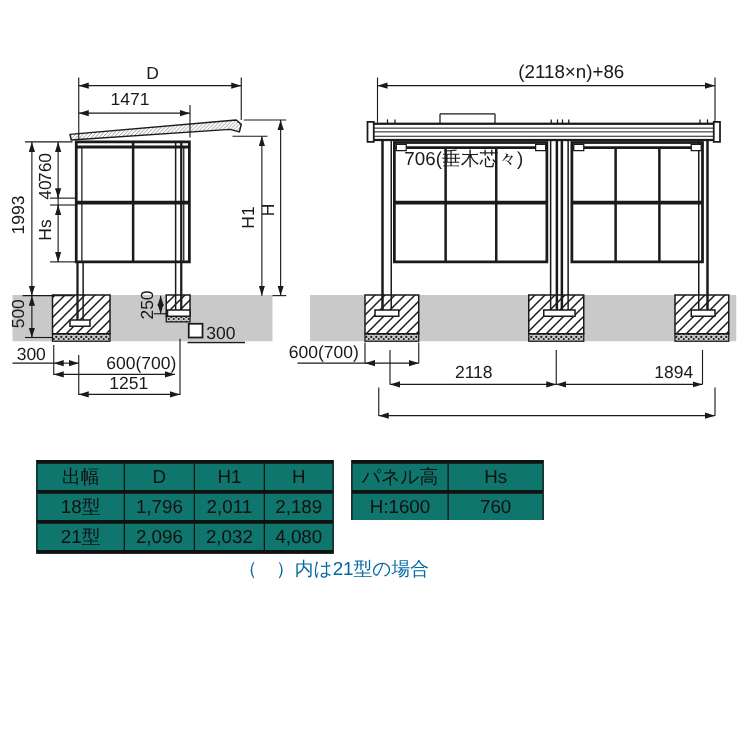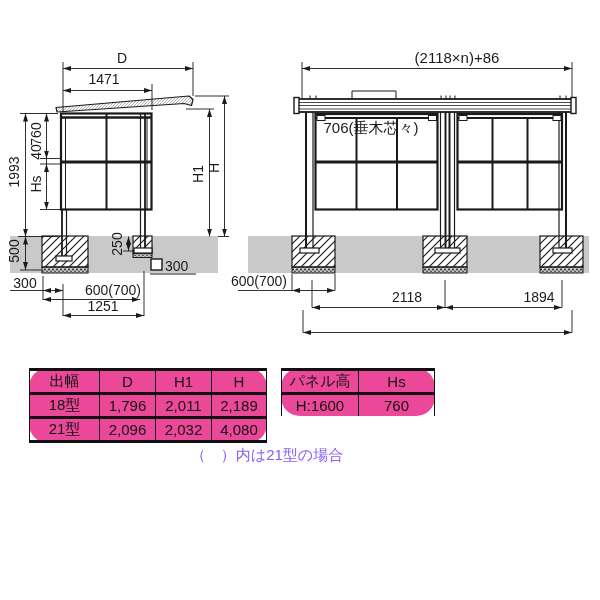--- a/index.html
+++ b/index.html
@@ -6,27 +6,27 @@
   .canvas{
     position:relative;width:600px;height:600px;background:#ffffff;overflow:hidden;
     font-family:"Liberation Sans","DejaVu Sans",sans-serif;color:#1a1a1a;
   }
   svg{position:absolute;left:0;top:0;}
   .lab{position:absolute;font-size:14px;line-height:1;white-space:nowrap;color:#1a1a1a;}
   .lab.c{transform:translateX(-50%);}
   .lab.v{transform:translate(-50%,-50%) rotate(-90deg);}
   .lab.big{font-size:15px;}
   
-  .dtab{position:absolute;border-collapse:collapse;table-layout:fixed;background:#ec4899;border-radius:19px;}
+  .dtab{position:absolute;border-collapse:collapse;table-layout:fixed;background:#0f766e;}
   .dtab td{border-left:1.5px solid #111;border-right:1.5px solid #111;
     text-align:center;vertical-align:middle;font-size:15px;padding:0;height:21px;color:#111;}
   .dtab tr{border-top:3px solid #111;}
   .dtab tr.last{border-bottom:3px solid #111;}
   .dtab tr.hd{border-top:3px solid #111;border-bottom:3px solid #111;}
-  .note{position:absolute;font-size:15px;transform:translateX(-50%);white-space:nowrap;color:#8b5cf6;}
+  .note{position:absolute;font-size:15px;transform:translateX(-50%);white-space:nowrap;color:#0369a1;}
 </style>
 </head>
 <body>
 <div class="canvas">
 
 <svg width="600" height="360" viewBox="0 0 600 360">
   <defs>
     <pattern id="hatch" width="8" height="8" patternUnits="userSpaceOnUse">
       <path d="M0,8 L8,0" stroke="#1a1a1a" stroke-width="1.2"></path>
       <path d="M-2,2 L2,-2" stroke="#1a1a1a" stroke-width="1.2"></path>
@@ -266,21 +266,21 @@
 <div class="lab v" style="left:14px;top:251px;">500</div>
 <div class="lab v" style="left:117px;top:244px;">250</div>
 <div class="lab" style="left:165px;top:259px;">300</div>
 <div class="lab c" style="left:25px;top:276px;">300</div>
 <div class="lab c" style="left:113px;top:283px;">600(700)</div>
 <div class="lab c" style="left:103px;top:299px;">1251</div>
 
 <div class="lab c big" style="left:437px;top:50px;margin-left:20px;">(2118×n)+86</div>
 <div class="lab c big" style="left:371px;top:72px;margin-top:48px;">706(垂木芯々)</div>
 <div class="lab c" style="left:259px;top:274px;">600(700)</div>
-<div class="lab c" style="left:379px;top:290px;margin-left:28px;">2118</div>
+<div class="lab c" style="left:379px;top:290px;">2118</div>
 <div class="lab c" style="left:503px;top:290px;margin-left:36px;">1894</div>
 
 <table class="dtab" style="left:29px;top:368px;width:237px;">
   <colgroup>
         <col style="width:70px">
         <col style="width:56px">
         <col style="width:56px">
         <col style="width:55px">
       </colgroup>
   <tbody>

